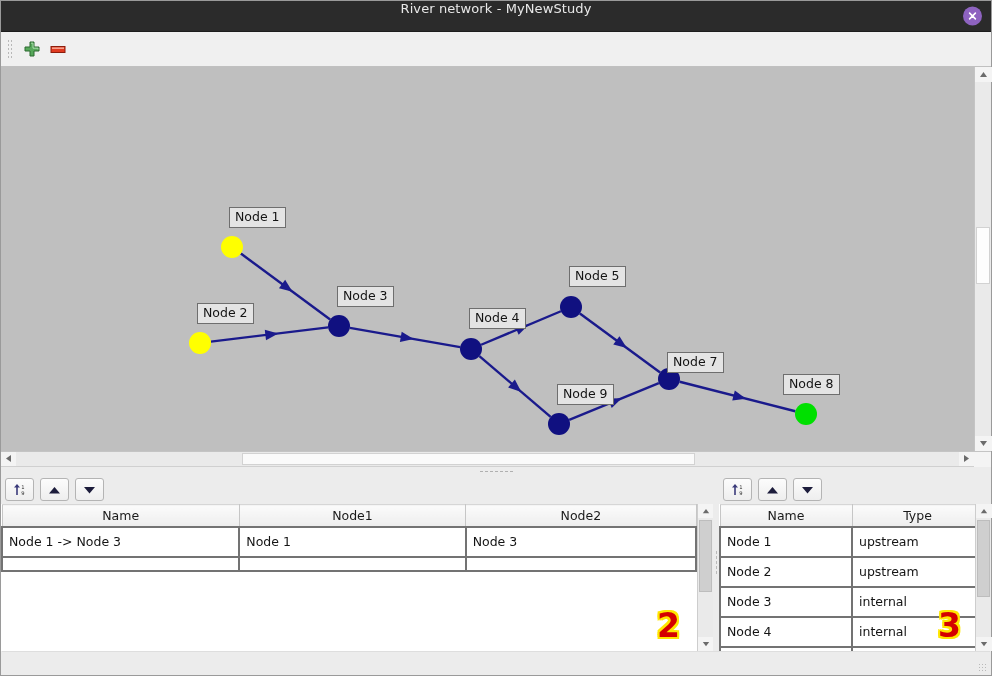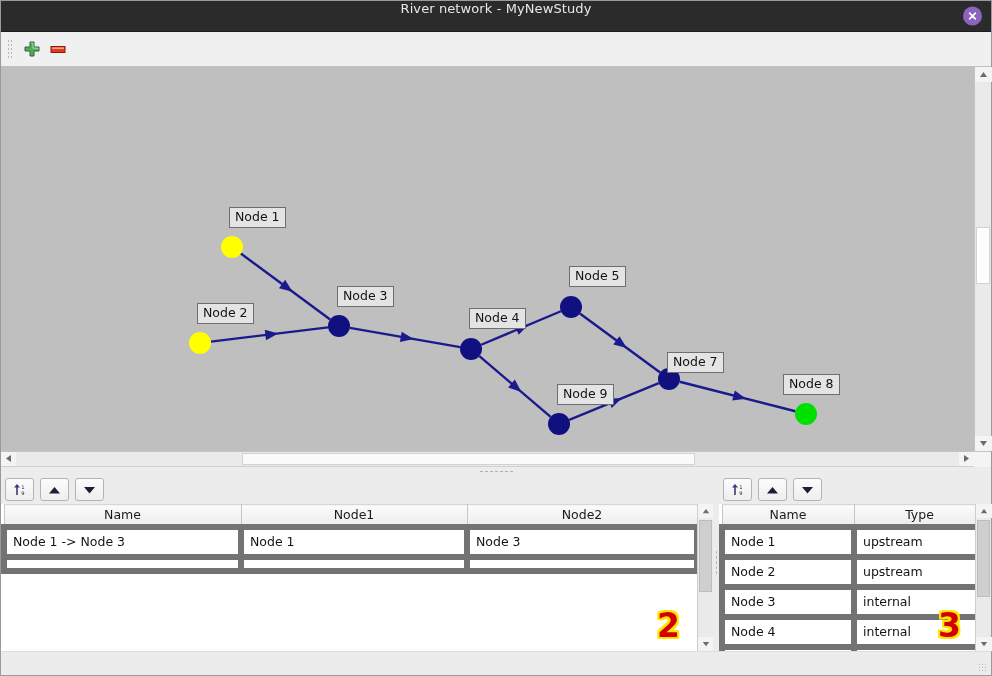--- a/index.html
+++ b/index.html
@@ -169,21 +169,21 @@
     border: 1px solid #c6c6c6;
     border-top: 1px solid #d6d6d6;
     font-weight: normal;
     font-size: 12.5px;
     color: #1a1a1a;
     height: 22px;
     text-align: center;
     cursor: pointer;
   }
   table.grid td {
-    border: 6px solid #737373;
+    border: 2px solid #737373;
     height: 30px;
     padding: 0 6px;
     color: #141414;
     background: #ffffff;
     white-space: nowrap; overflow: hidden;
     cursor: default;
   }
   table.grid tr.filler td { height: 14px; }
   .tbl-body-clip { flex: 1; overflow: hidden; min-height: 0; background: #fff; }
   .tbl-vscroll {

